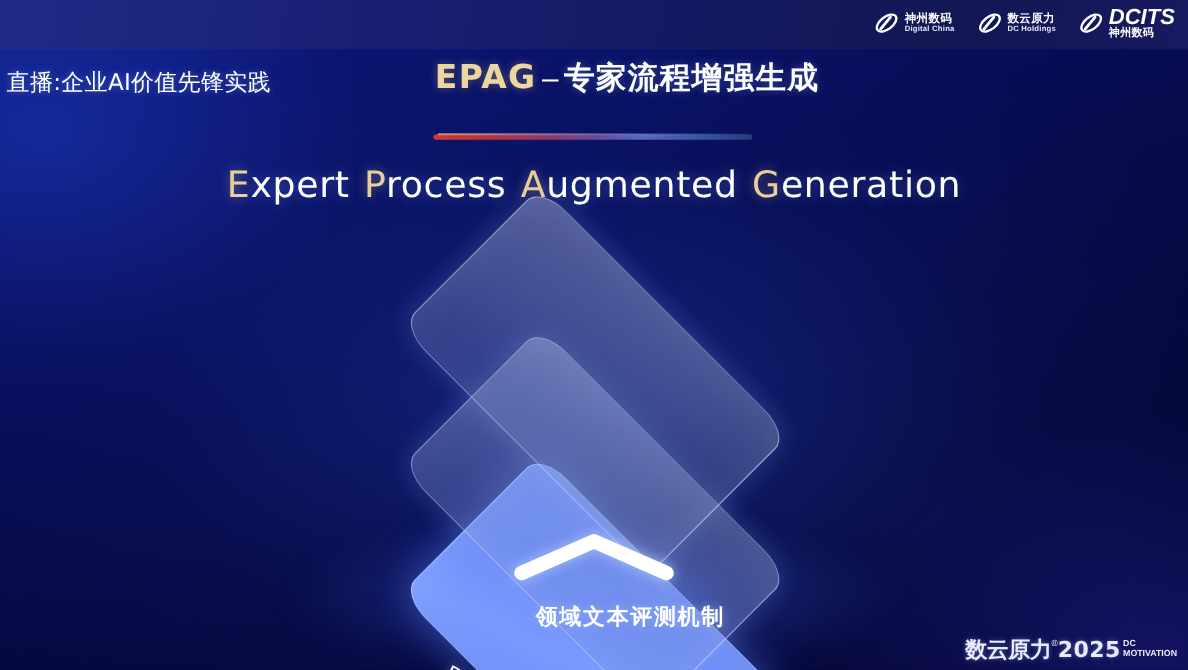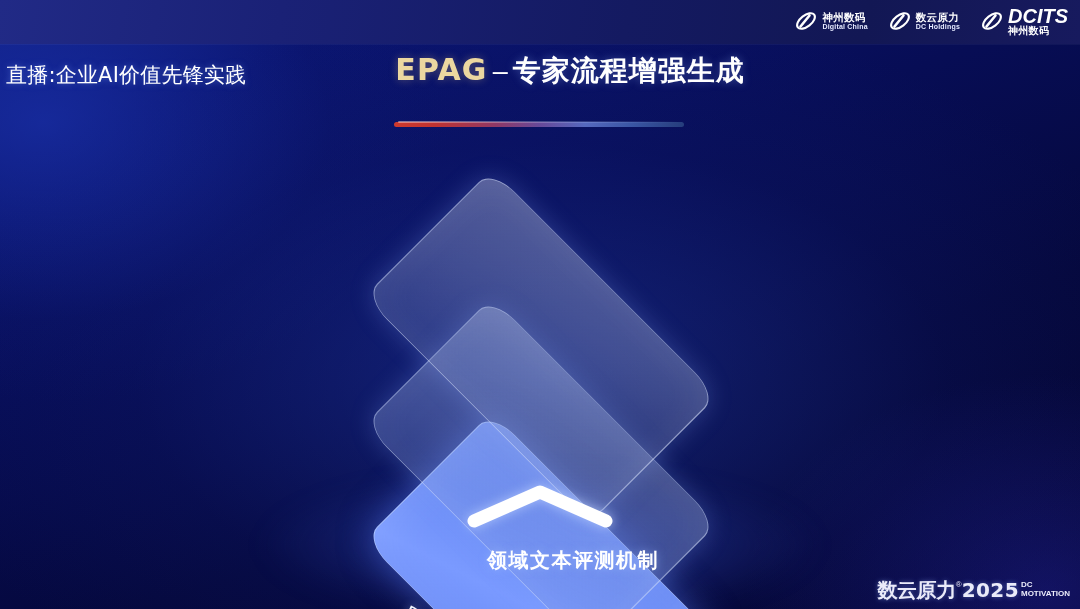--- a/index.html
+++ b/index.html
@@ -427,20 +427,21 @@
     </div>
 
   </div>
 
   <div class="epag-line">
     <span class="en">EPAG</span><span class="dash">–</span><span class="cn">专家流程增强生成</span>
   </div>
 
   <div class="rule"></div>
 
+  <div class="big-en"><span class="cap">E</span><span>xpert</span><span class="gap"></span><span class="cap">P</span><span>rocess</span><span class="gap"></span><span class="cap">A</span><span>ugmented</span><span class="gap"></span><span class="cap">G</span><span>eneration</span></div>
 
   <div class="diagram">
 
     <div class="glow-under"></div>
 
     <div class="layer layer-bot"></div>
     <div class="layer layer-mid"></div>
     <div class="layer layer-top"></div>
 
     <div class="chevron">

